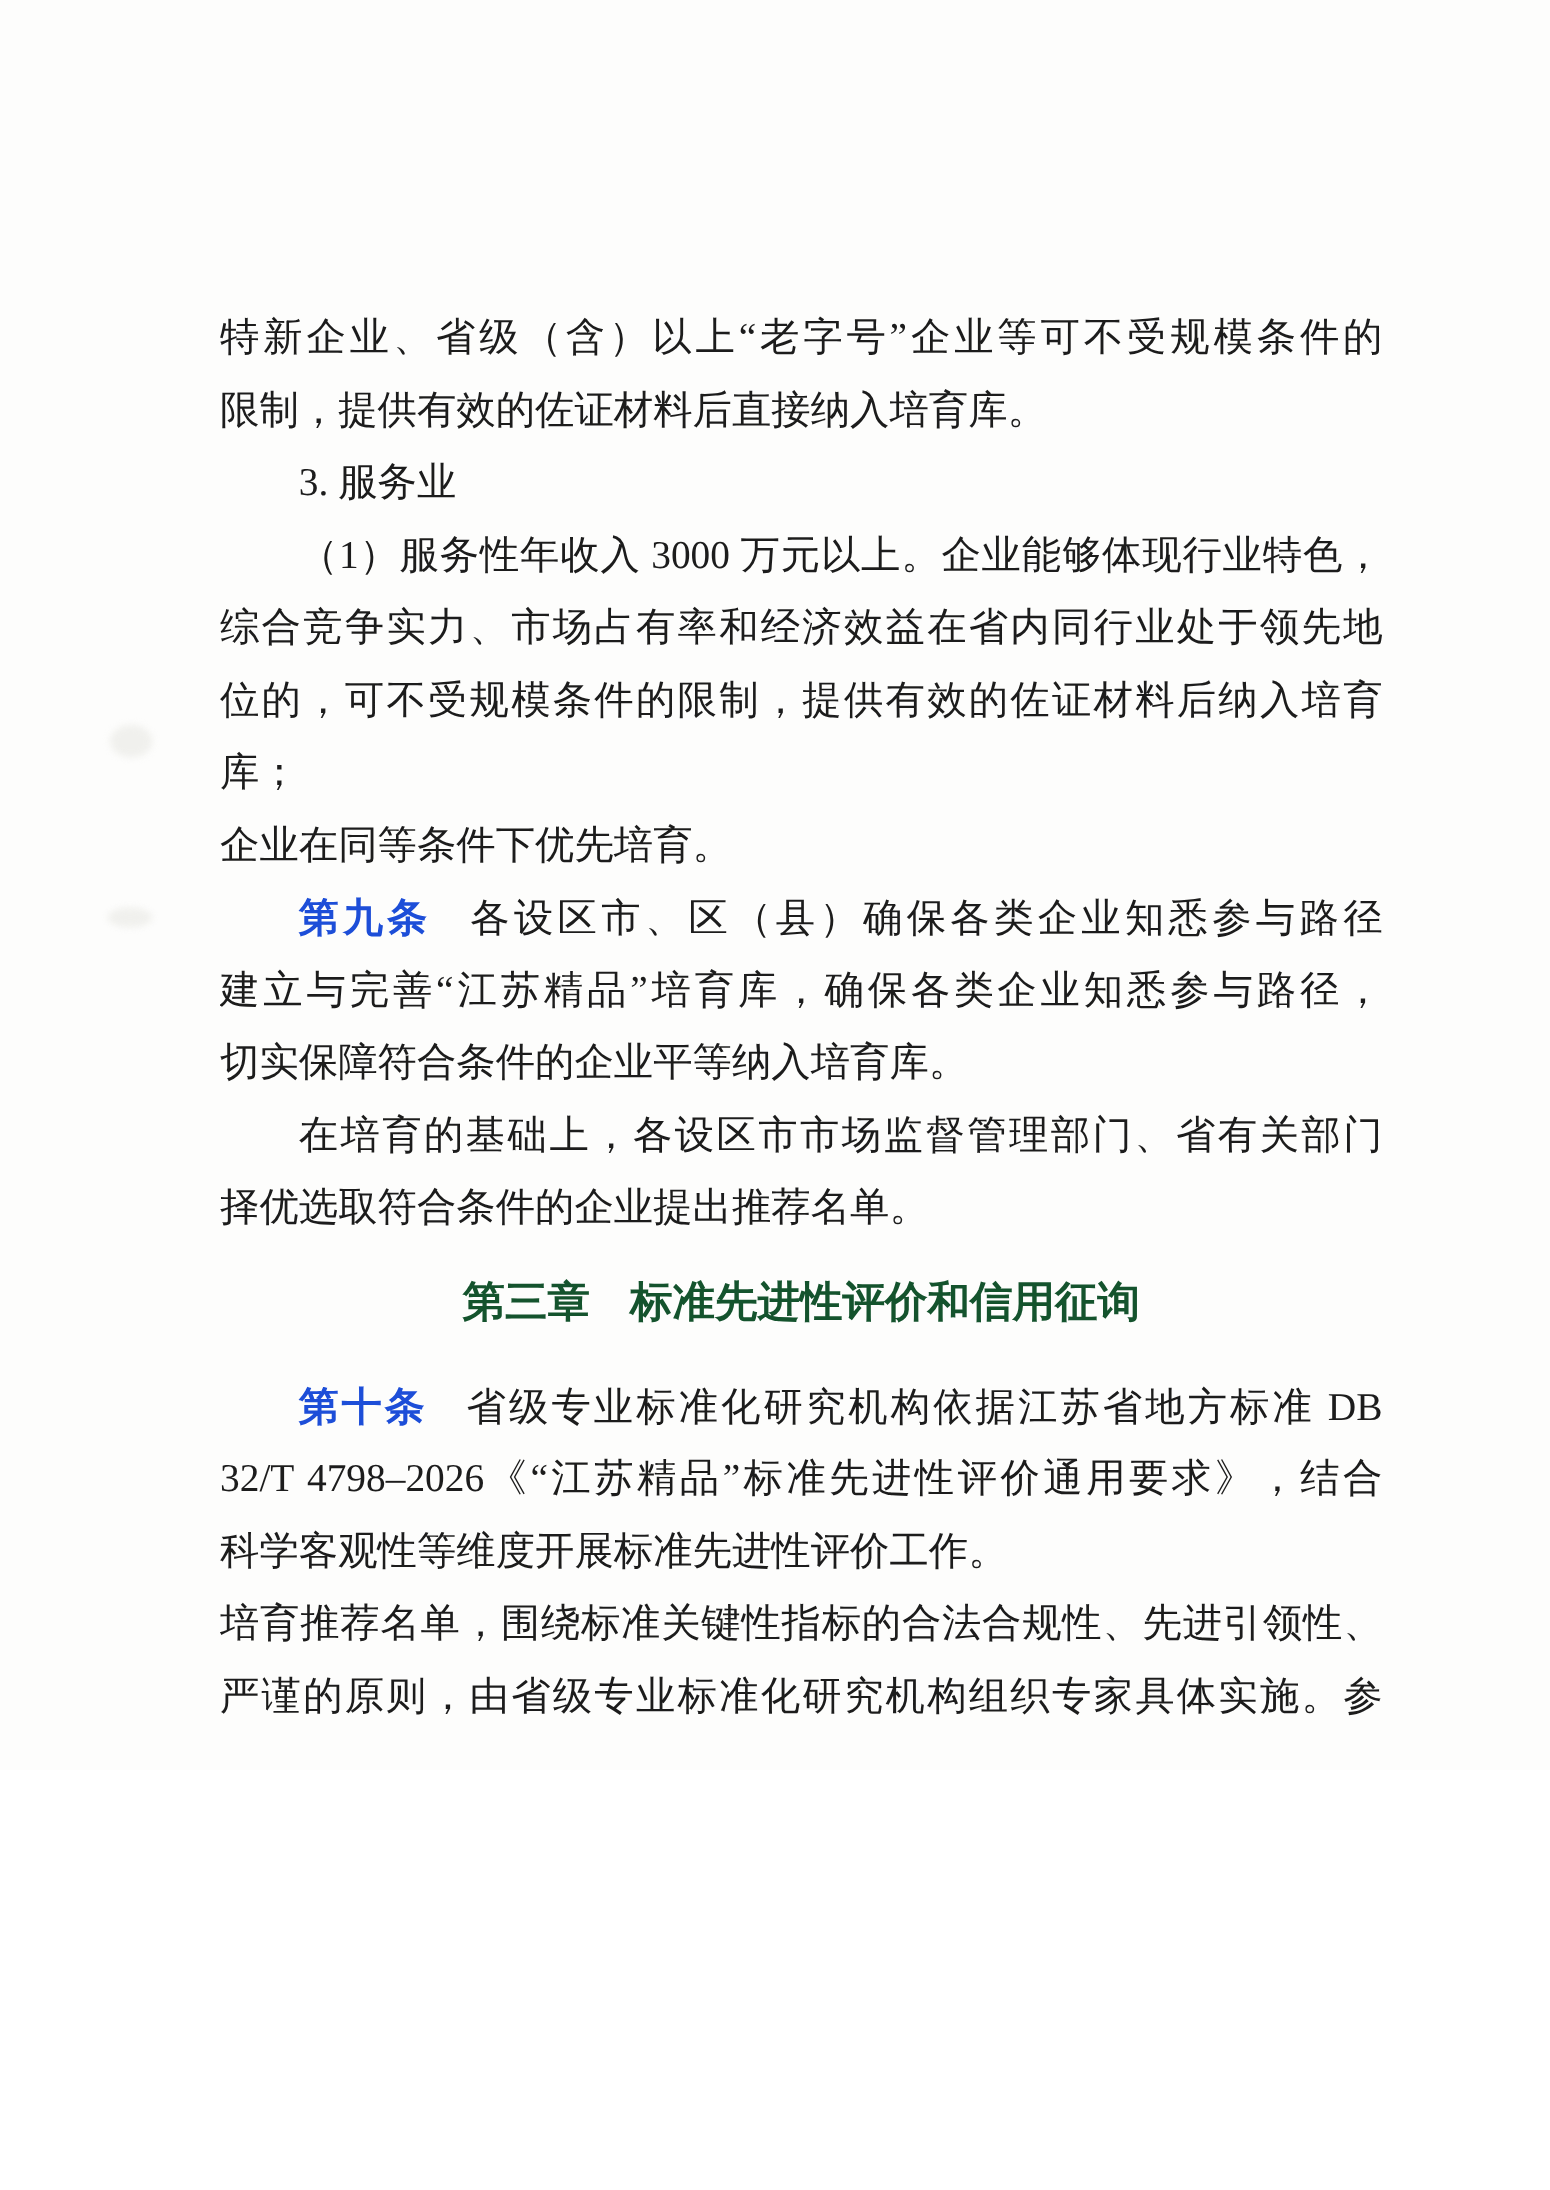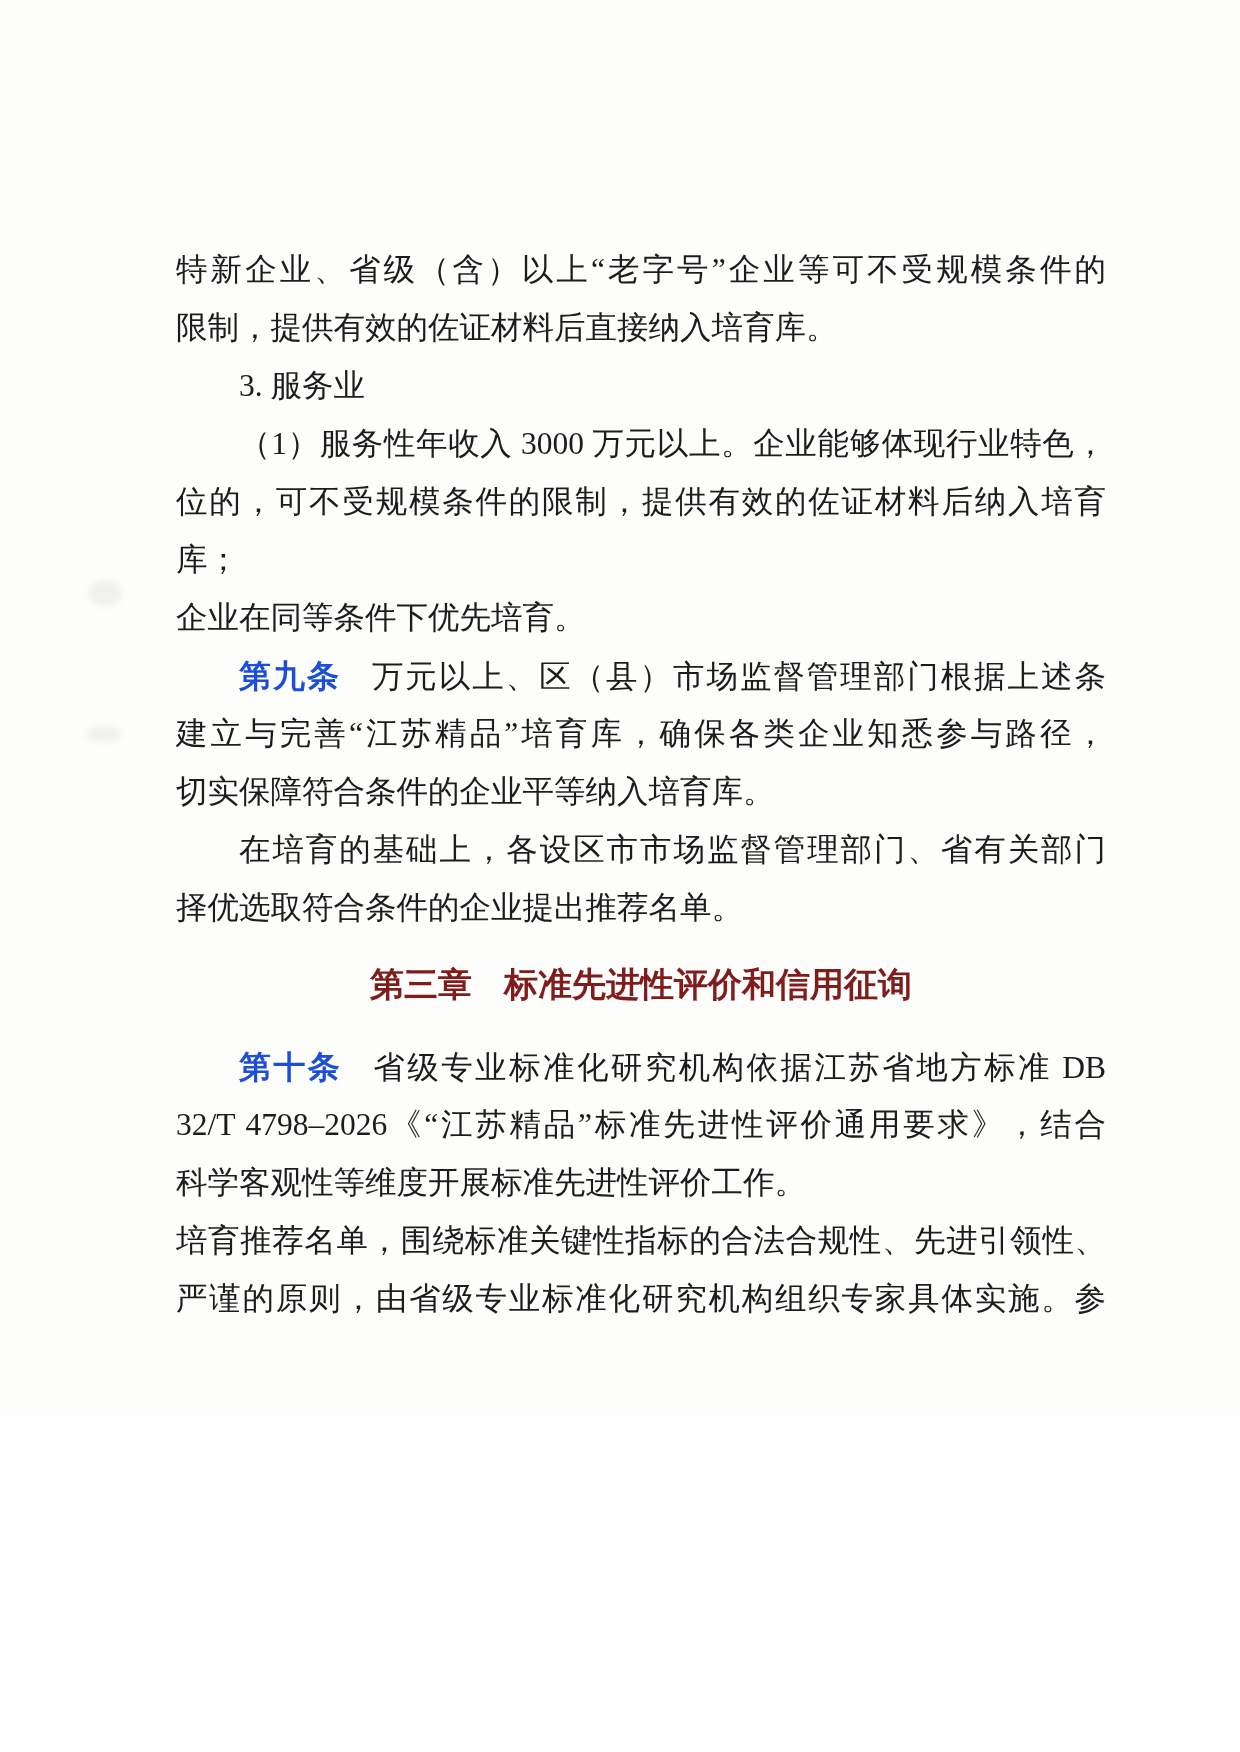--- a/index.html
+++ b/index.html
@@ -37,21 +37,21 @@
     color:#1d4ed8;
   }
   .heading {
     margin-top:18px;
     height:58px;
     line-height:58px;
     text-align:center;
     font-family:"Liberation Sans","DejaVu Sans",sans-serif;
     font-weight:700;
     font-size:34px;
-    color:#7f1d1d;
+    color:#14532d;
   }
   .heading .chapter { margin-right:32px; }
   .heading + .line { margin-top:25px; }
   .pageno {
     position:absolute;
     top:1562px;
     right:173px;
     height:58px;
     line-height:58px;
     font-size:31px;
@@ -75,24 +75,25 @@
 
 <div class="page">
   <div class="smudge s1"></div>
   <div class="smudge s2"></div>
 
   <div id="doc-body">
       <div class="line fill"><span>特新企业、省级（含）以上“老字号”企业等可不受规模条件的</span></div>
       <div class="line"><span>限制，提供有效的佐证材料后直接纳入培育库。</span></div>
       <div class="line indent"><span>3. 服务业</span></div>
       <div class="line fill indent"><span>（1）服务性年收入 3000 万元以上。企业能够体现行业特色，</span></div>
+      <div class="line fill"><span>综合竞争实力、市场占有率和经济效益在省内同行业处于领先地</span></div>
       <div class="line fill"><span>位的，可不受规模条件的限制，提供有效的佐证材料后纳入培育</span></div>
       <div class="line"><span>库；</span></div>
       <div class="line"><span>企业在同等条件下优先培育。</span></div>
-      <div class="line fill indent"><b class="term">第九条</b><span>万元以上、区（县）市场监督管理部门根据上述条</span></div>
+      <div class="line fill indent"><b class="term">第九条</b><span>各设区市、区（县）确保各类企业知悉参与路径</span></div>
       <div class="line fill"><span>建立与完善“江苏精品”培育库，确保各类企业知悉参与路径，</span></div>
       <div class="line"><span>切实保障符合条件的企业平等纳入培育库。</span></div>
       <div class="line fill indent"><span>在培育的基础上，各设区市市场监督管理部门、省有关部门</span></div>
       <div class="line"><span>择优选取符合条件的企业提出推荐名单。</span></div>
       <div class="heading"><b class="chapter">第三章</b><b class="title">标准先进性评价和信用征询</b></div>
       <div class="line fill indent"><b class="term">第十条</b><span>省级专业标准化研究机构依据江苏省地方标准 DB</span></div>
       <div class="line fill"><span>32/T 4798–2026《“江苏精品”标准先进性评价通用要求》，结合</span></div>
       <div class="line"><span>科学客观性等维度开展标准先进性评价工作。</span></div>
       <div class="line fill"><span>培育推荐名单，围绕标准关键性指标的合法合规性、先进引领性、</span></div>
       <div class="line fill"><span>严谨的原则，由省级专业标准化研究机构组织专家具体实施。参</span></div>

